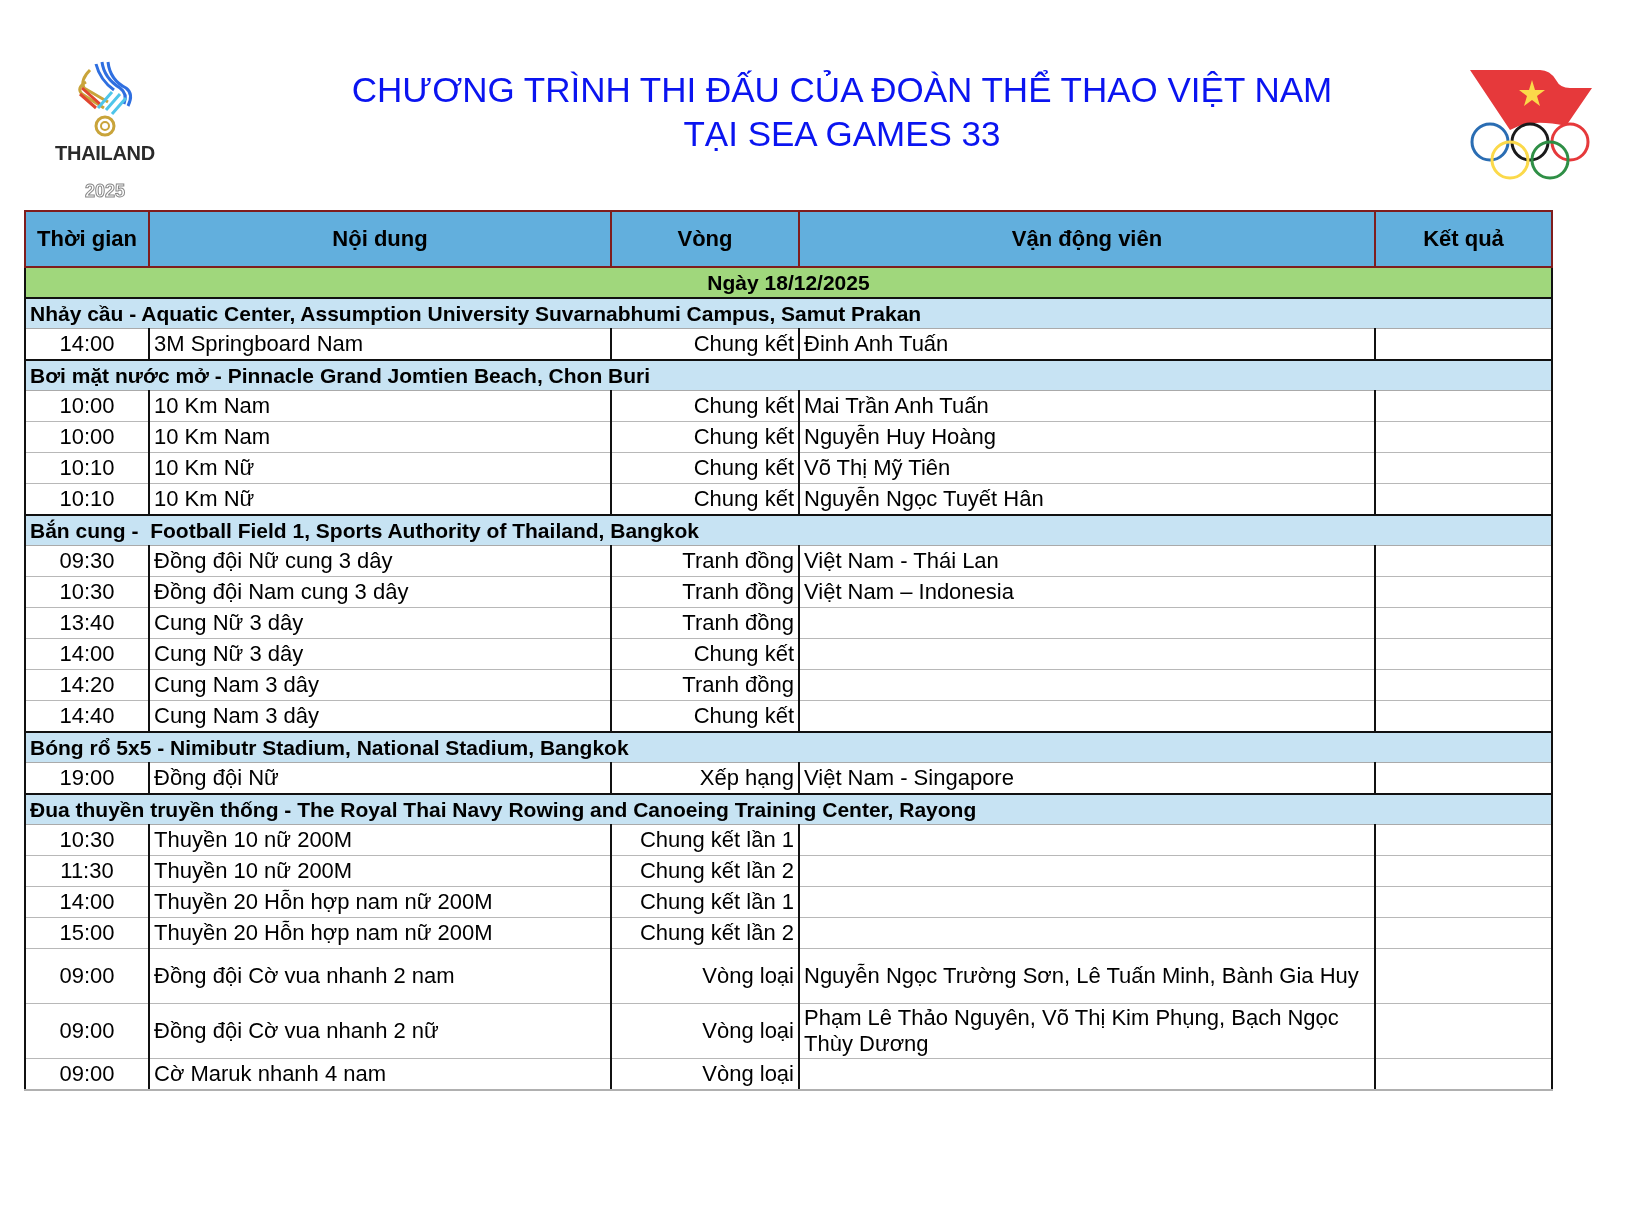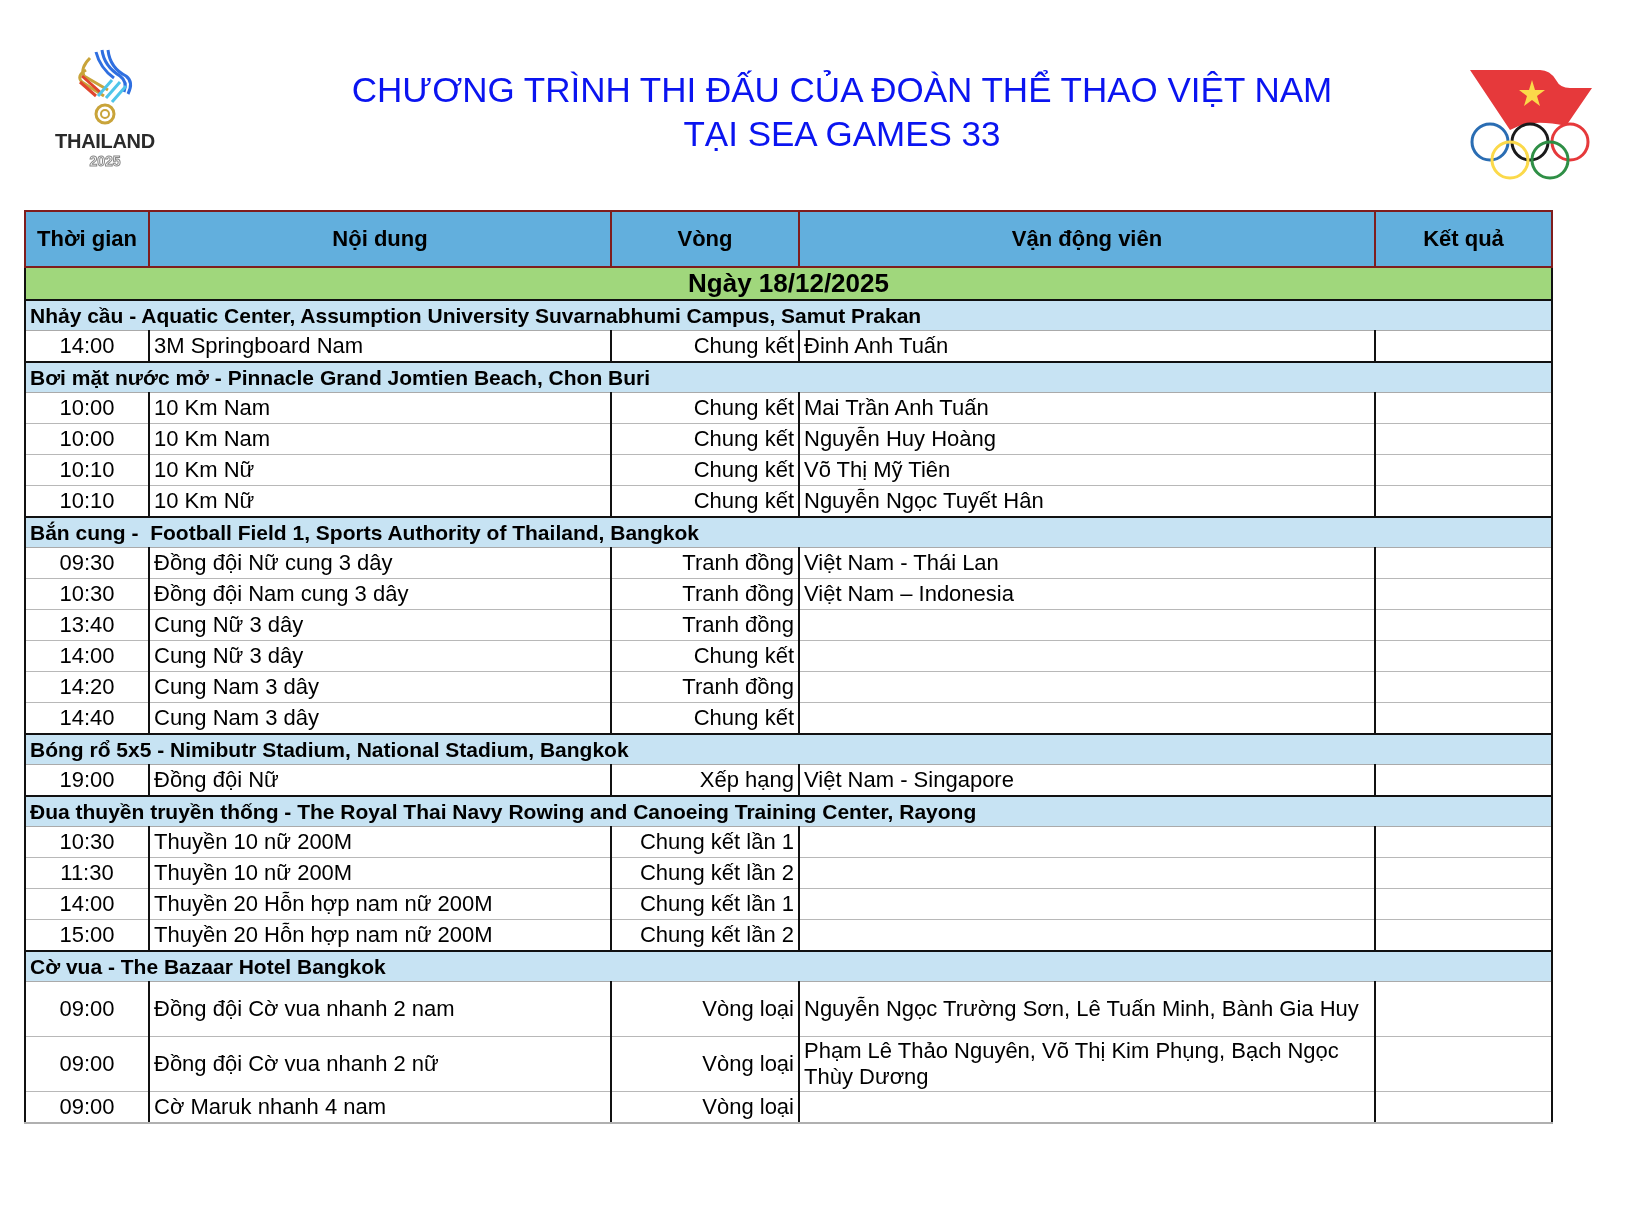--- a/index.html
+++ b/index.html
@@ -1,32 +1,32 @@
 <!DOCTYPE html>
 <html><head>
 <meta charset="utf-8">
 <style>
   html, body { margin: 0; padding: 0; background: #ffffff; }
   body { width: 1636px; height: 1222px; position: relative; overflow: hidden;
          font-family: "Liberation Sans", "DejaVu Sans", sans-serif; color: #000; }
-  .logo-left { position: absolute; left: 50px; top: 46px; width: 110px; height: 110px; }
+  .logo-left { position: absolute; left: 50px; top: 58px; width: 110px; height: 110px; }
   .logo-right { position: absolute; left: 1470px; top: 68px; width: 124px; height: 114px; }
   .title { position: absolute; left: 0; top: 68px; width: 1636px; text-align: center;
            color: #0a14f0; font-size: 35px; line-height: 44px; padding-left: 44px; }
   .title div { margin-left: -40px; }
   .thai-text { font-weight: bold; font-size: 20px; color: #2a2a2a; letter-spacing: -0.3px; }
-  .thai-year { font-weight: bold; font-size: 14px; color: #fff; -webkit-text-stroke: 1px #888; }
+  .thai-year { font-weight: bold; font-size: 18px; color: #fff; margin-top: 16px; -webkit-text-stroke: 1px #888; }
 
   table.sched { position: absolute; left: 24px; top: 210px; border-collapse: collapse;
                 table-layout: fixed; width: 1527px; font-size: 22px; }
   table.sched td, table.sched th { padding: 0 4px; white-space: nowrap; overflow: hidden; }
   th { background: #62afdd; font-weight: bold; height: 54px; border: 2px solid #7f1d1d;
        font-size: 22px; text-align: center; }
   tr.date td { background: #a0d77c; font-weight: bold; text-align: center; height: 29px;
-               border: 2px solid #111; font-size: 26px; }
+               border: 2px solid #111; font-size: 21px; }
   tr.section td { background: #c7e3f3; font-weight: bold; height: 29px; border-left: 2px solid #111;
                   border-right: 2px solid #111; border-top: 2px solid #111; border-bottom: 1px solid #aaa;
                   font-size: 21px; }
   tr.row td { height: 30px; border-left: 2px solid #111; border-right: 2px solid #111;
               border-bottom: 1.5px solid #b8b8b8; font-size: 22px; }
   tr.row.tall td { height: 54px; }
   td.time { text-align: center; }
   td.round { text-align: right; }
   td.wrap { white-space: normal !important; line-height: 26px; margin-top: 16px; }
   tr.last td { border-bottom: 2px solid #b0b0b0; }
@@ -218,23 +218,20 @@
       <td></td>
     </tr>
     <tr class="row">
       <td class="time">15:00</td>
       <td>Thuyền 20 Hỗn hợp nam nữ 200M</td>
       <td class="round">Chung kết lần 2</td>
       <td></td>
       <td></td>
     </tr>
 
-    <tr class="section">
-      <td colspan="5">Cờ vua - The Bazaar Hotel Bangkok</td>
-    </tr>
     <tr class="row tall">
       <td class="time">09:00</td>
       <td>Đồng đội Cờ vua nhanh 2 nam</td>
       <td class="round">Vòng loại</td>
       <td class="wrap">Nguyễn Ngọc Trường Sơn, Lê Tuấn Minh, Bành Gia Huy</td>
       <td></td>
     </tr>
     <tr class="row tall">
       <td class="time">09:00</td>
       <td>Đồng đội Cờ vua nhanh 2 nữ</td>

